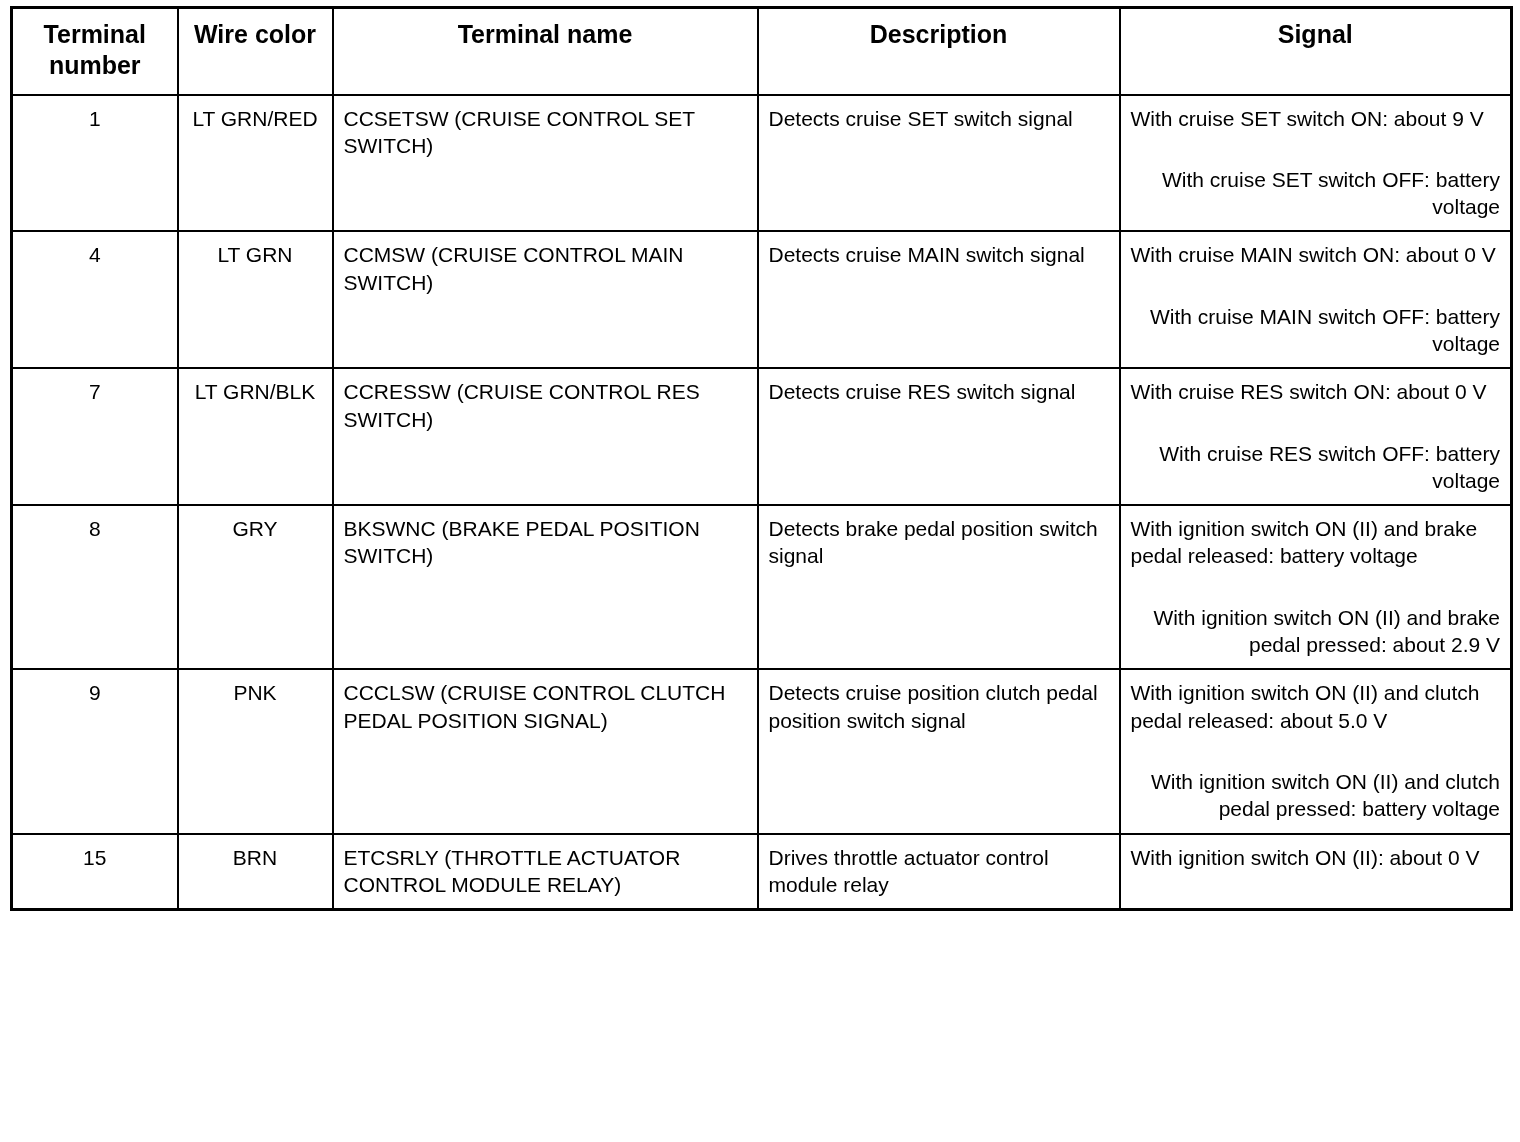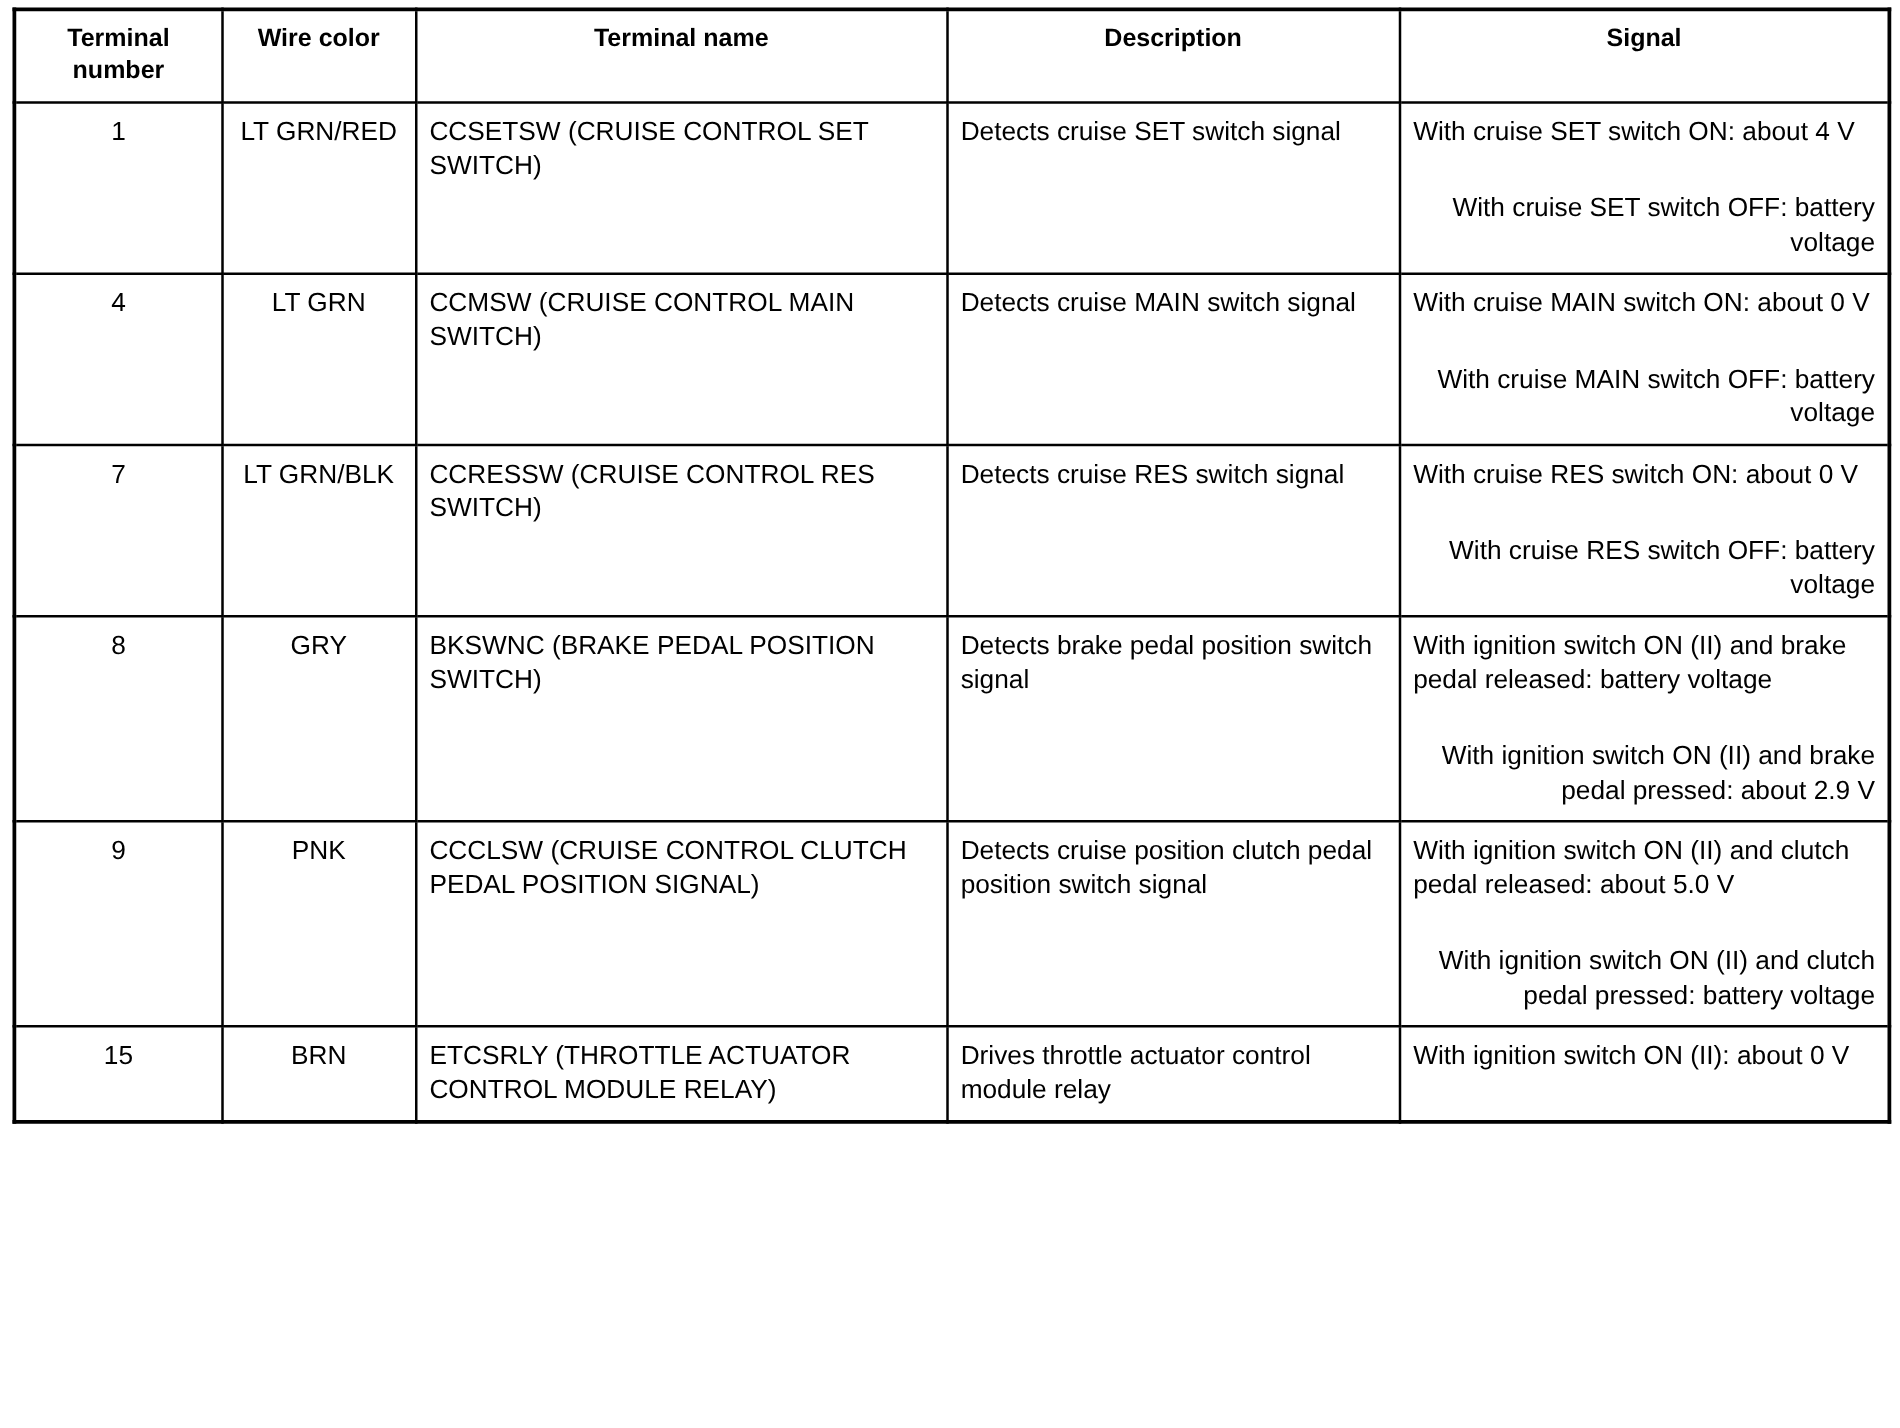--- a/index.html
+++ b/index.html
@@ -37,21 +37,21 @@
   table.pinout td {
     border: 2px solid #000;
     vertical-align: top;
     padding: 9px 10px 10px 10px;
     font-size: 21px;
     line-height: 1.30;
   }
   table.pinout thead th {
     text-align: center;
     font-weight: bold;
-    font-size: 20px;
+    font-size: 25px;
     padding: 10px 6px 12px 6px;
     line-height: 1.25;
     vertical-align: top;
   }
   td.num, td.wire {
     text-align: center;
   }
   td.name, td.desc, td.signal {
     text-align: left;
     margin-left: 40px;
@@ -86,21 +86,21 @@
       </tr>
     </thead>
     <tbody>
 
       <tr>
         <td class="num cellpad-1">1</td>
         <td class="wire cellpad-1">LT GRN/RED</td>
         <td class="name cellpad-1">CCSETSW (CRUISE CONTROL SET SWITCH)</td>
         <td class="desc cellpad-1">Detects cruise SET switch signal</td>
         <td class="signal cellpad-1">
-          <div class="sig-block">With cruise SET switch ON: about 4 V</div>
+          <div class="sig-block">With cruise SET switch ON: about 9 V</div>
           <div class="sig-block">With cruise SET switch OFF: battery voltage</div>
         </td>
       </tr>
 
       <tr>
         <td class="num cellpad-1">4</td>
         <td class="wire cellpad-1">LT GRN</td>
         <td class="name cellpad-1">CCMSW (CRUISE CONTROL MAIN SWITCH)</td>
         <td class="desc cellpad-1">Detects cruise MAIN switch signal</td>
         <td class="signal cellpad-1">

